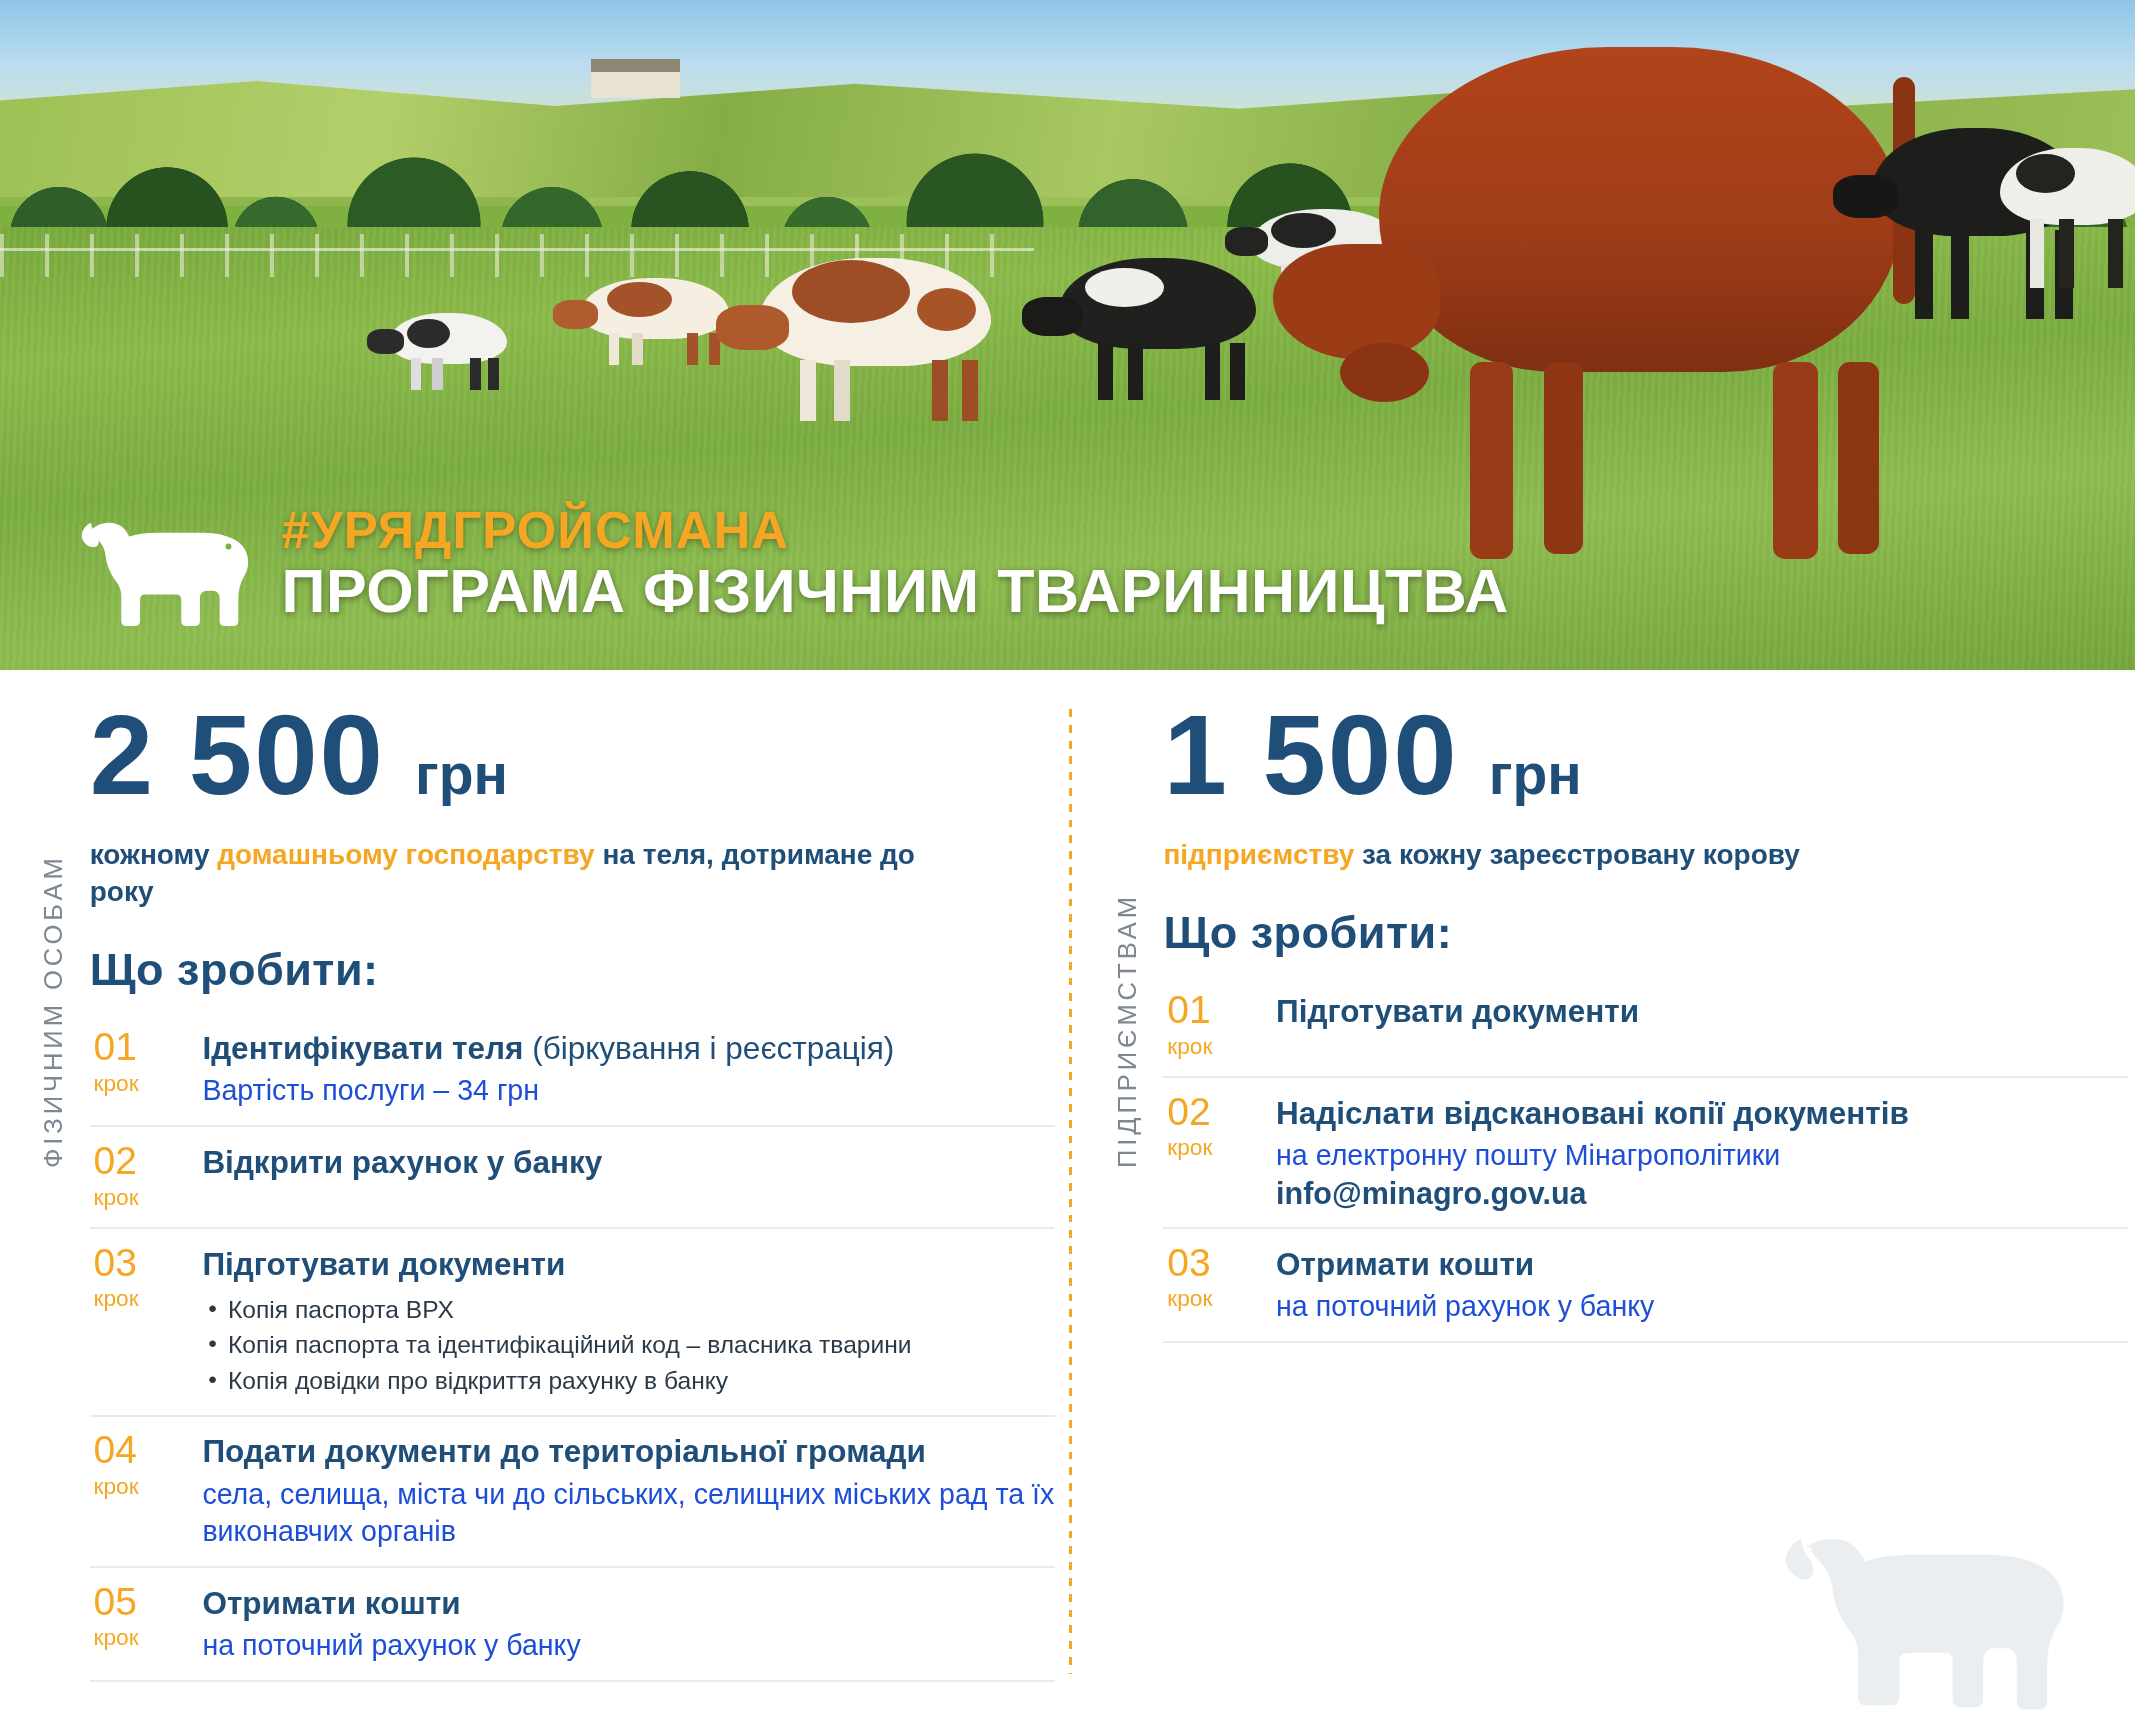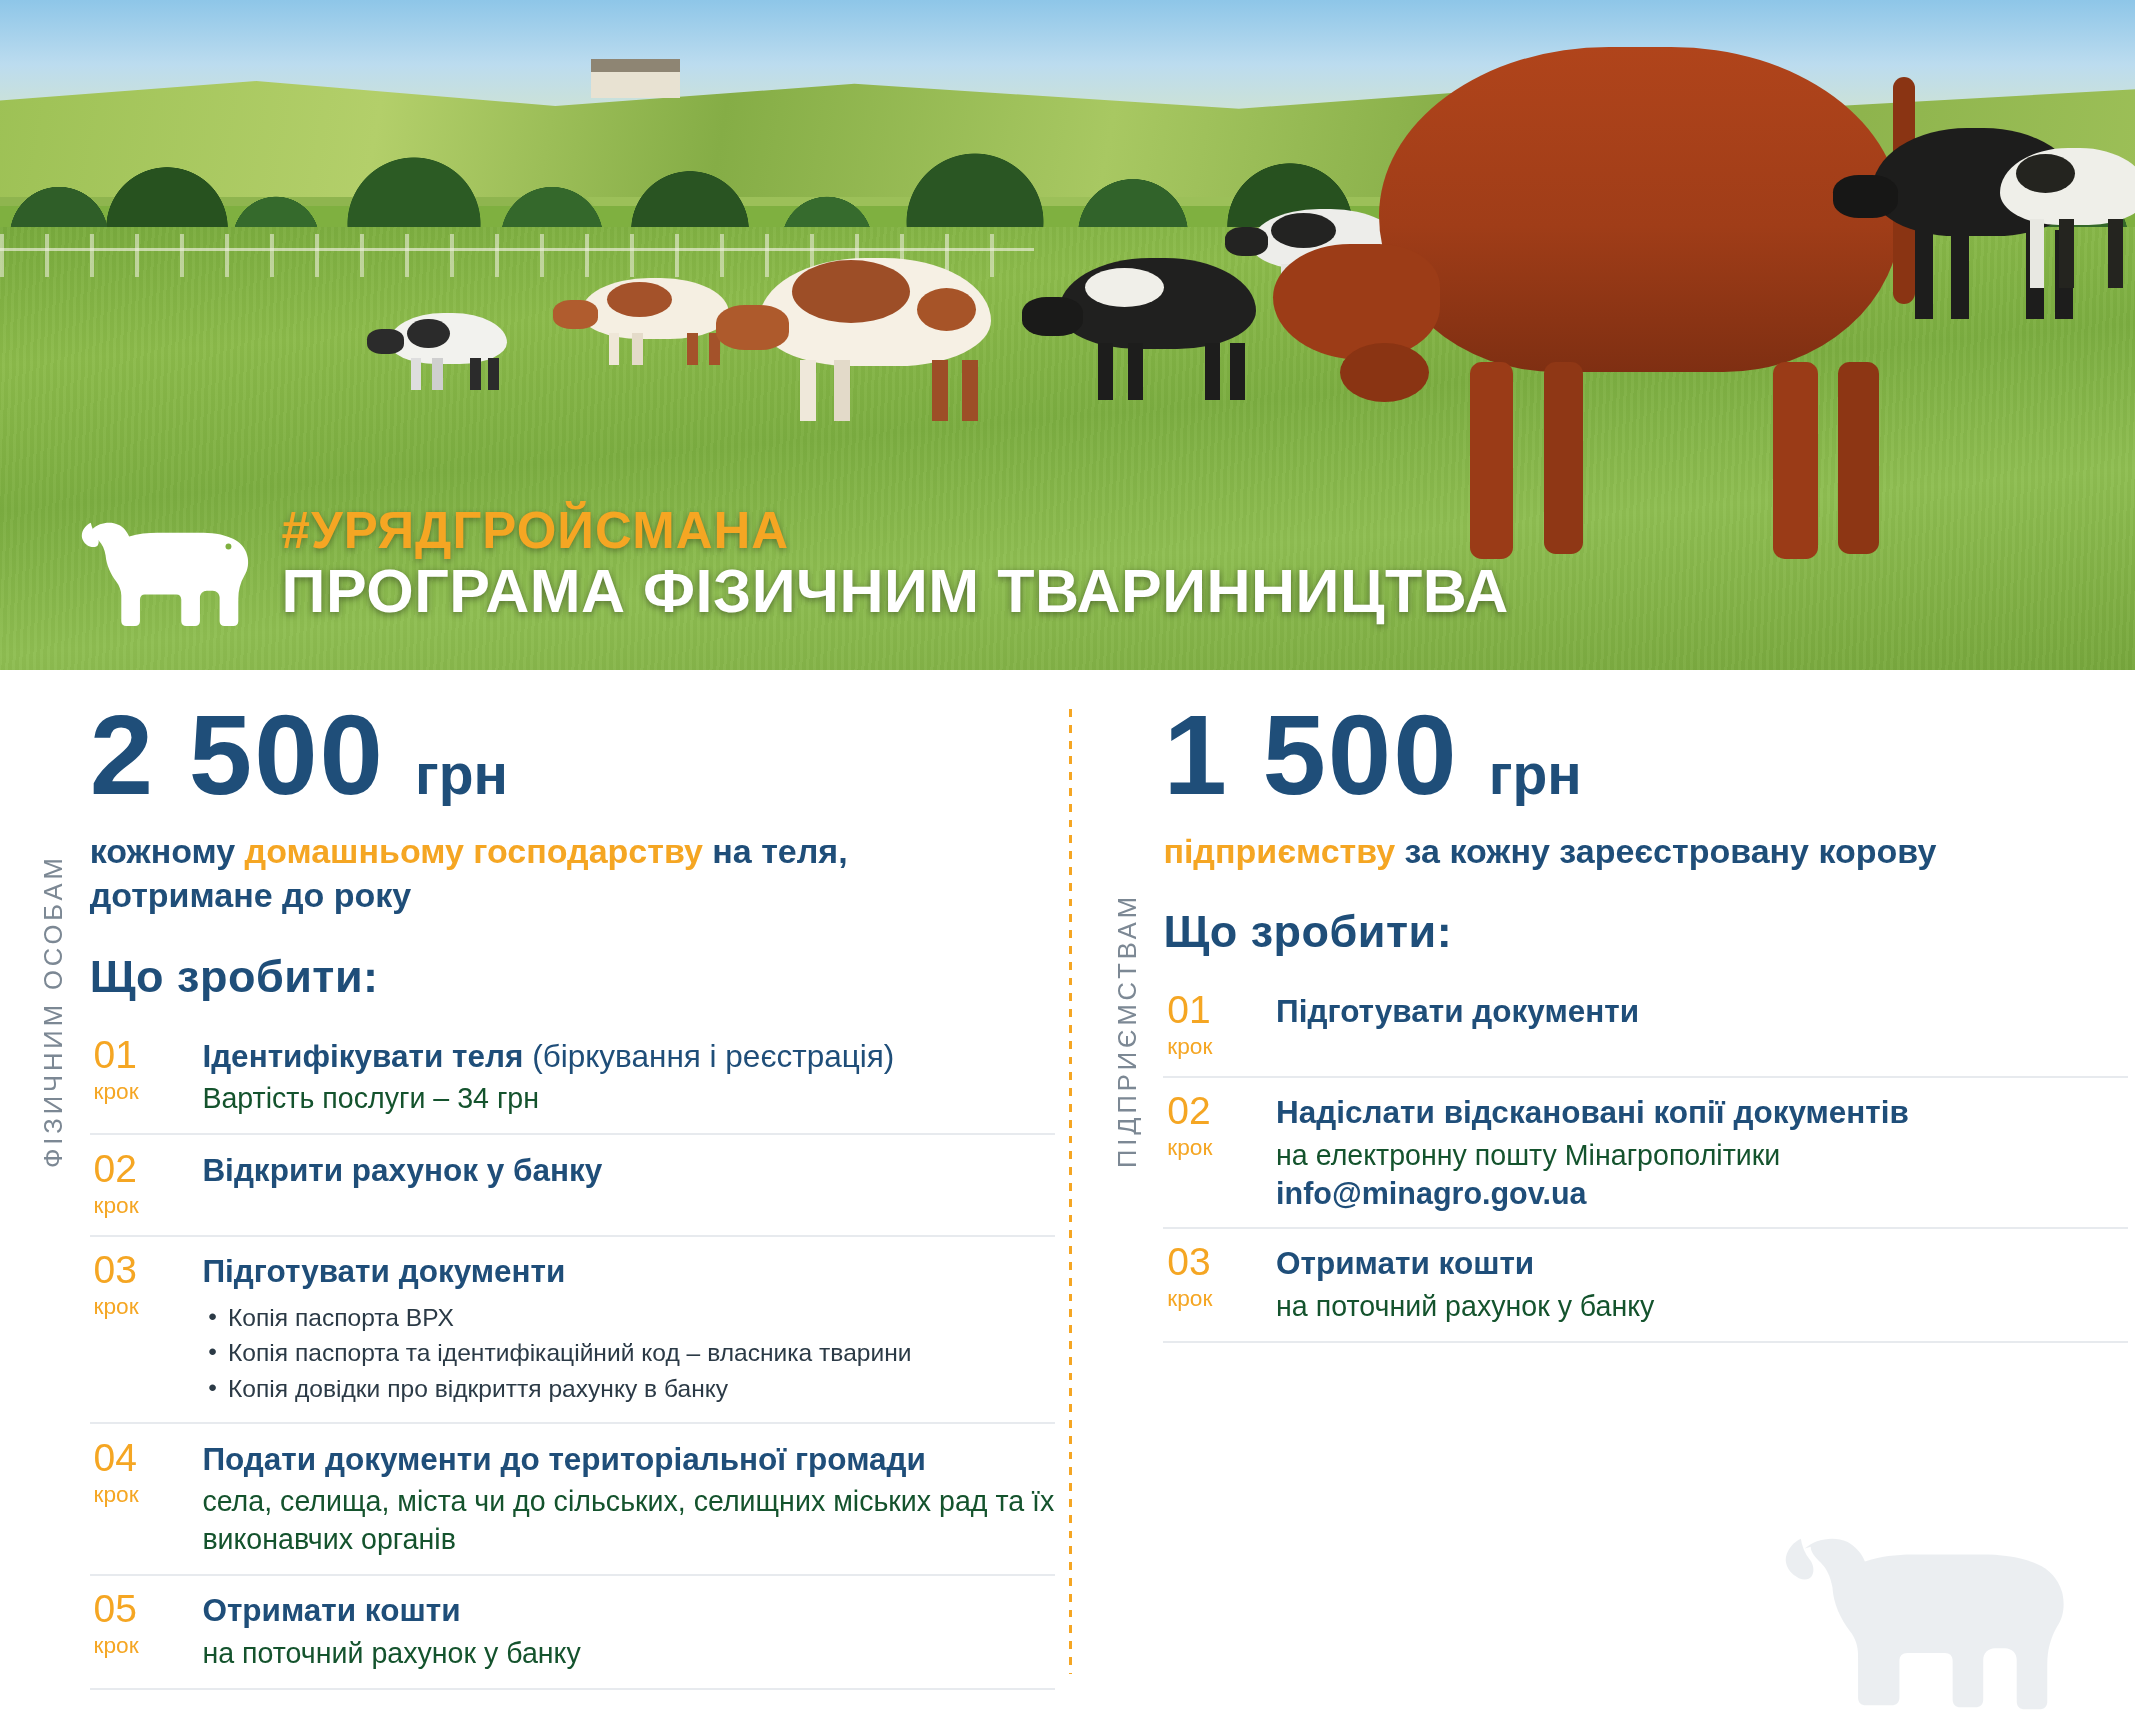--- a/index.html
+++ b/index.html
@@ -173,22 +173,22 @@
     color: #1f4e79;
     letter-spacing: 2px;
     line-height: 1;
   }
   .currency {
     font-size: 57px;
     font-weight: bold;
     color: #1f4e79;
   }
   .subtitle {
-    margin-top: 17px;
-    font-size: 34px;
+    margin-top: 25px;
+    font-size: 28px;
     font-weight: bold;
     color: #1f4e79;
     line-height: 1.32;
     max-width: 887px;
   }
   .subtitle .accent { color: #f5a623; }
 
   .what-todo {
     margin-top: 33px;
     font-size: 45px;
@@ -228,21 +228,21 @@
   .step-body { padding-top: 2px; }
   .step-title {
     font-size: 31.5px;
     color: #1f4e79;
     font-weight: bold;
     line-height: 1.25;
   }
   .step-title .light { font-weight: normal; }
   .step-sub {
     font-size: 28.6px;
-    color: #14532d;
+    color: #1d4ed8;
     line-height: 1.3;
     margin-top: 3.9px;
   }
   .bullets { margin-top: 7.9px; list-style: none; }
   .bullets li {
     font-size: 24.6px;
     color: #2b3a46;
     line-height: 1.45;
     padding-left: 25.6px;
     position: relative;

